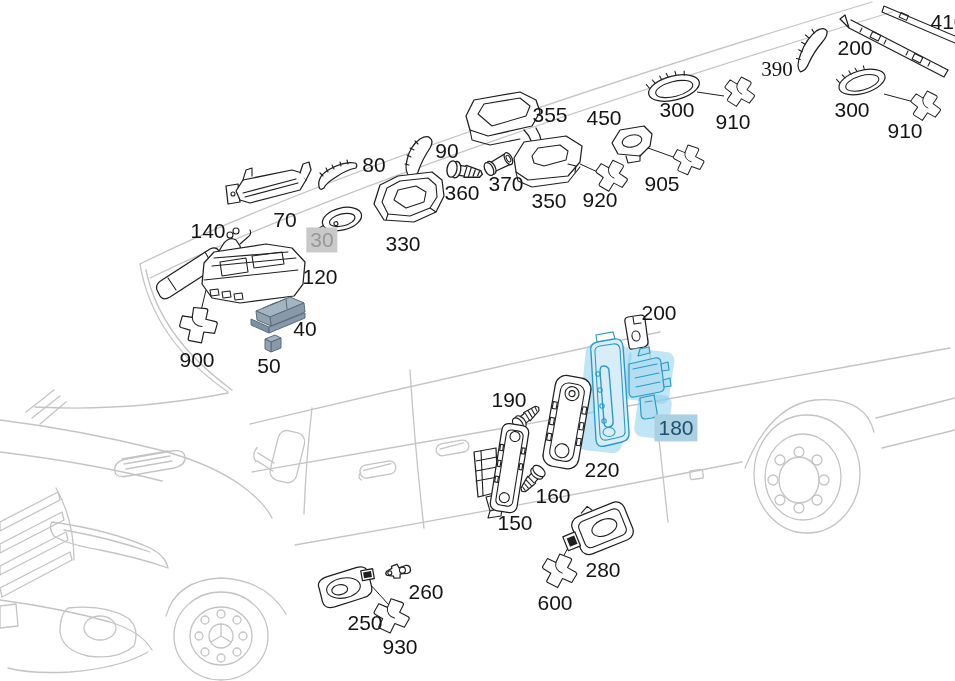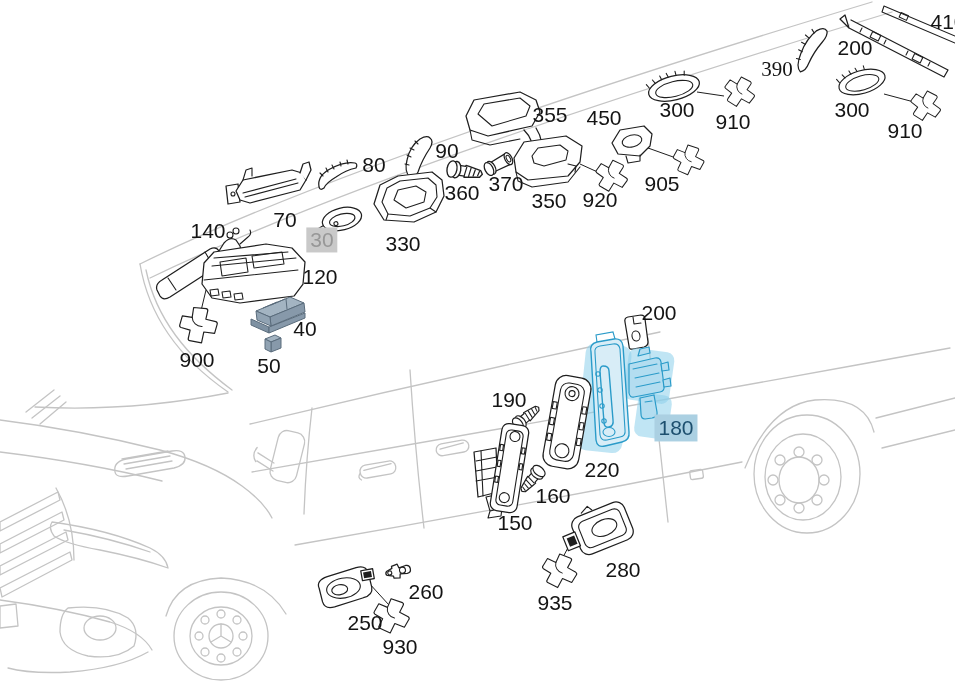--- a/index.html
+++ b/index.html
@@ -413,20 +413,20 @@
       <div class="part-label" style="left: 320px; top: 277px;">120</div>
       <div class="part-label" style="left: 197px; top: 360px;">900</div>
       <div class="part-label" style="left: 305px; top: 329px;">40</div>
       <div class="part-label" style="left: 269px; top: 366px;">50</div>
       <div class="part-label" style="left: 659px; top: 313px;">200</div>
       <div class="part-label" style="left: 509px; top: 400px;">190</div>
       <div class="part-label selected" style="left: 676px; top: 428px;">180</div>
       <div class="part-label" style="left: 602px; top: 470px;">220</div>
       <div class="part-label" style="left: 553px; top: 496px;">160</div>
       <div class="part-label" style="left: 515px; top: 523px;">150</div>
-      <div class="part-label" style="left: 623px; top: 570px;">280</div>
-      <div class="part-label" style="left: 555px; top: 603px;">935</div>
+      <div class="part-label" style="left: 603px; top: 570px;">280</div>
+      <div class="part-label" style="left: 555px; top: 603px;">600</div>
       <div class="part-label" style="left: 426px; top: 592px;">260</div>
       <div class="part-label" style="left: 365px; top: 623px;">250</div>
       <div class="part-label" style="left: 400px; top: 647px;">930</div>
     </div>
 
 </div>
 
 </body></html>

